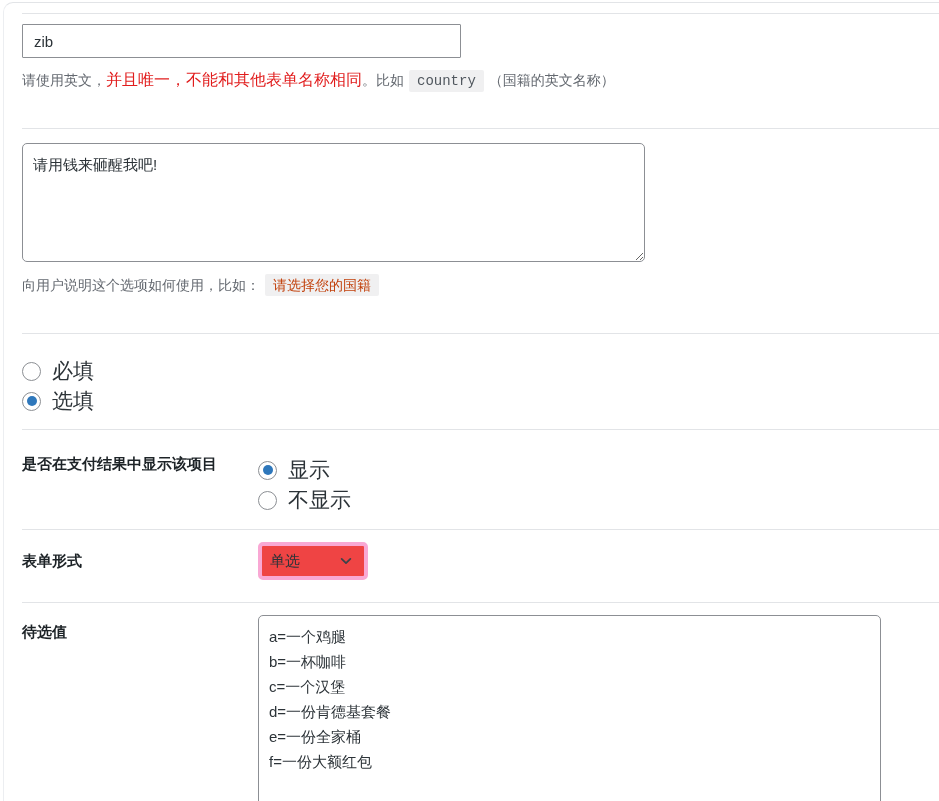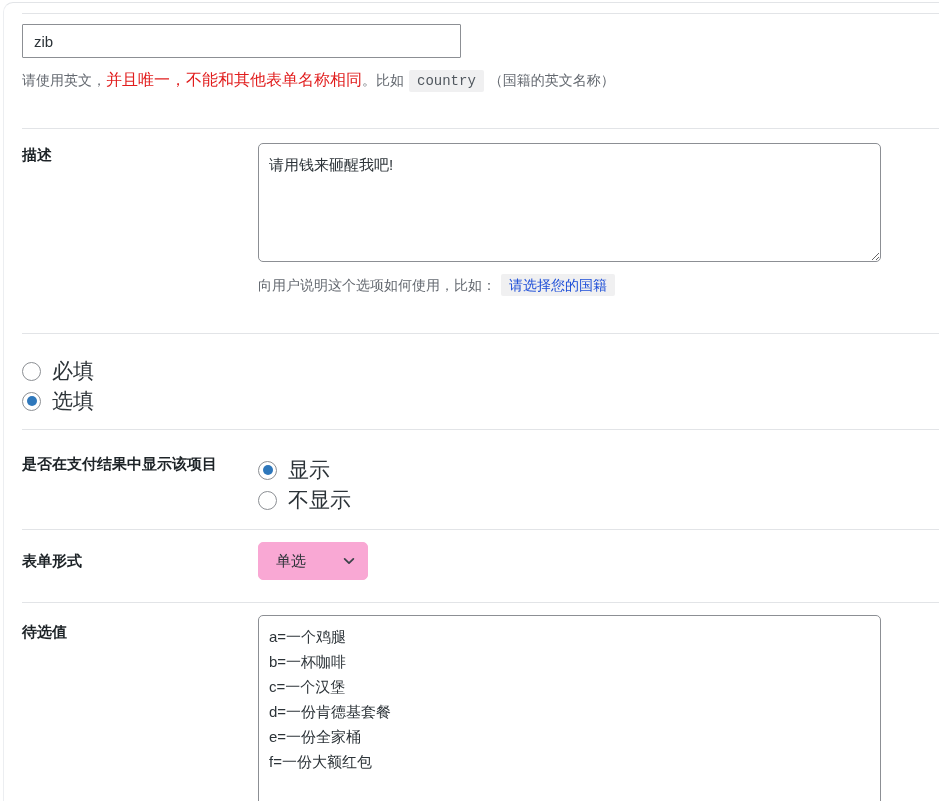--- a/index.html
+++ b/index.html
@@ -58,61 +58,60 @@
   .desc-textarea { width: 623px; height: 119px; }
   .opts-textarea { width: 623px; height: 212px; }
 
   .help { margin-top: 12px; font-size: 14px; color: #646970; line-height: 20px; white-space: nowrap; }
   .help .red { color: #e11c1c; font-size: 16px; }
   .code {
     display: inline-block; background: #f0f0f1; padding: 2px 8px;
     border-radius: 2px; font-size: 14px; margin: 0 5px; line-height: 18px;
   }
   .code.mono { font-family: "Liberation Mono", monospace; color: #50575e; }
-  .code.plain { color: #1d4ed8; }
+  .code.plain { color: #c2410c; }
 
   .radio-line { display: flex; align-items: center; height: 30px; cursor: default; }
   .radio {
     width: 19px; height: 19px; border-radius: 50%;
     border: 1.5px solid #8c8f94; background: #fff;
     display: flex; align-items: center; justify-content: center;
     flex-shrink: 0;
   }
   .radio.checked::after {
     content: ""; width: 10px; height: 10px; border-radius: 50%;
     background: #2e77bb;
   }
   .radio-label { margin-left: 11px; font-size: 21px; color: #2c3338; }
 
   .select {
     width: 110px; height: 38px;
-    border: 1px solid #f9a8d4; border-radius: 5px;
+    border: 4px solid #f9a8d4; border-radius: 5px;
     display: flex; align-items: center; justify-content: space-between;
-    padding: 0 11px 0 17px; font-size: 15px; color: #2c3338;
-    background: #f9a8d4; cursor: default;
+    padding: 0 11px 0 8px; font-size: 15px; color: #2c3338;
+    background: #ef4444; cursor: default;
   }
   .chevron { width: 14px; height: 14px; display: block; }
 </style>
 </head>
 <body>
 
 <div class="card">
   <div class="rows">
 
     <div class="row row-key">
       <div class="row-content">
         <input class="text-input" type="text" value="zib" style="">
         <div class="help">
           <span>请使用英文，</span><span class="red">并且唯一，不能和其他表单名称相同</span><span>。比如</span><span class="code mono">country</span><span>（国籍的英文名称）</span>
         </div>
       </div>
     </div>
 
     <div class="row row-desc">
-      <div class="row-label">描述</div>
       <div class="row-content">
         <textarea class="desc-textarea" style="">请用钱来砸醒我吧!</textarea>
         <div class="help">
           <span>向用户说明这个选项如何使用，比如：</span><span class="code plain">请选择您的国籍</span>
         </div>
       </div>
     </div>
 
     <div class="row row-req">
       <div class="row-content">

